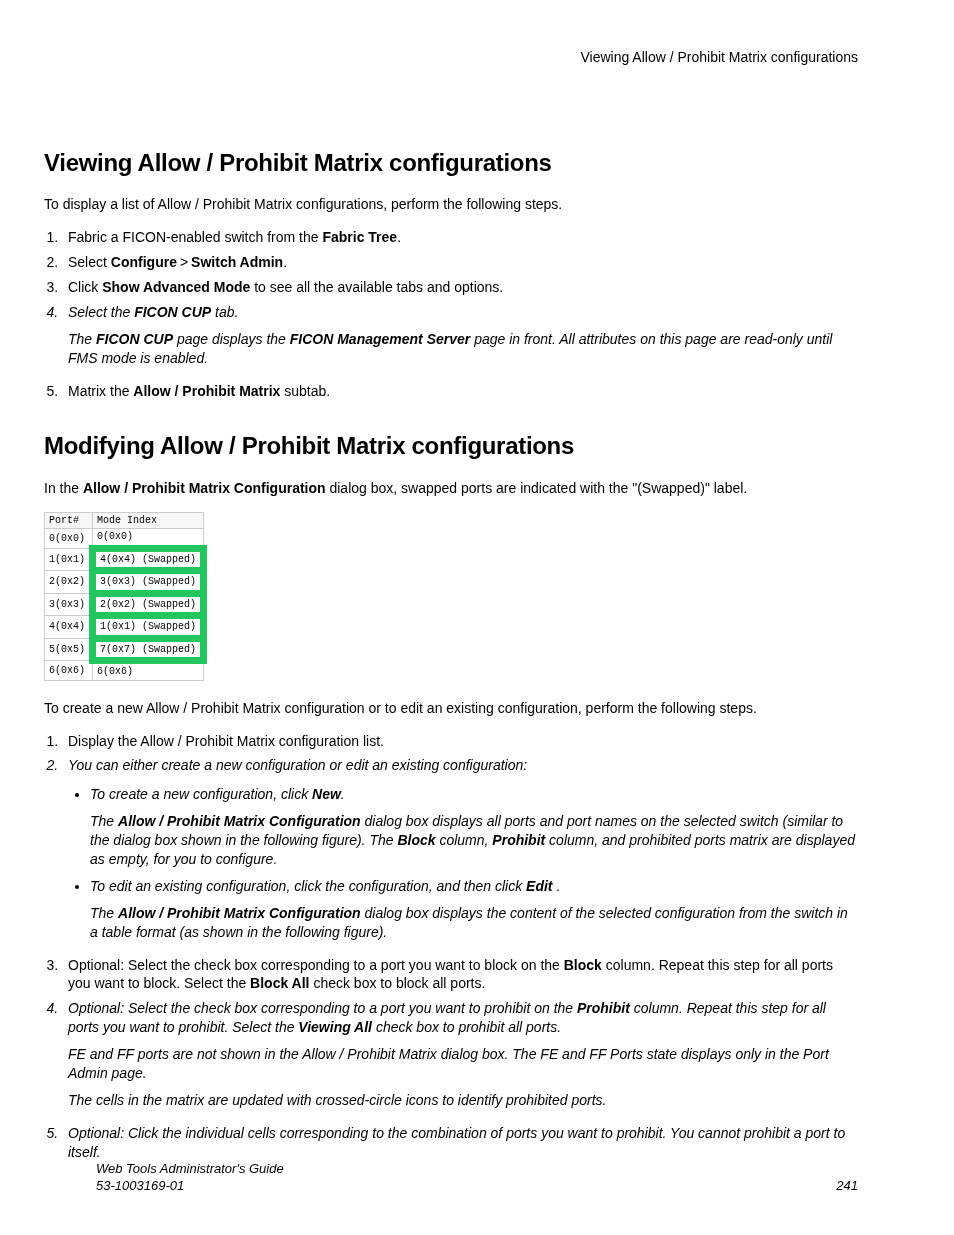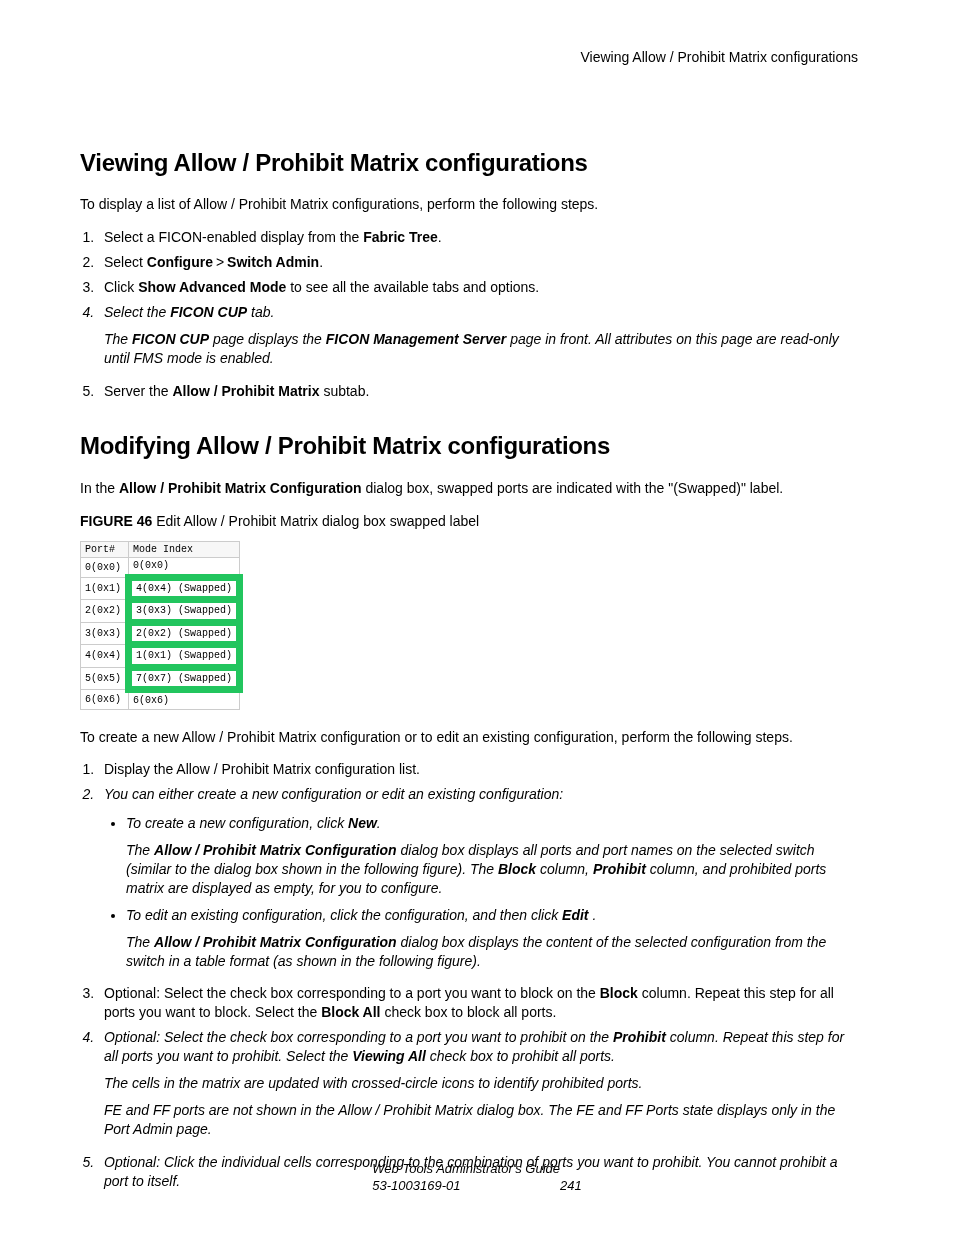--- a/index.html
+++ b/index.html
@@ -8,21 +8,21 @@
     width: 954px;
     height: 1235px;
     background: #fff;
     font-family: Arial, Helvetica, sans-serif;
     color: #000;
     position: relative;
     font-size: 14px;
     line-height: 1.35;
   }
   .page {
-    padding: 48px 96px 0 80px;
+    padding: 48px 96px 0 44px;
     box-sizing: border-box;
   }
   .running-header {
     text-align: right;
     font-size: 14px;
     margin-bottom: 80px;
   }
   h1.section-heading {
     font-family: "Arial Black", Arial, sans-serif;
     font-weight: 900;
@@ -76,69 +76,66 @@
   table.swap td.swapped {
     border: 7px solid #22c55e;
   }
 
   .footer {
     position: absolute;
     left: 96px;
     right: 96px;
     bottom: 40px;
     display: flex;
-    justify-content: center;
+    justify-content: space-between;
     align-items: flex-end;
     font-style: italic;
     font-size: 13px;
   }
   .footer .left { line-height: 1.3; }
   .footer .right { font-style: italic; }
   .gt { padding: 0 3px; }
 </style>
 </head>
 <body>
 
 <div class="page">
 
   <div class="running-header">Viewing Allow / Prohibit Matrix configurations</div>
 
   <h1 class="section-heading">Viewing Allow / Prohibit Matrix configurations</h1>
   <p class="body">To display a list of Allow / Prohibit Matrix configurations, perform the following steps.</p>
 
   <ol class="steps">
     <li>
-      <span>Select a FICON-enabled display from the </span><span class="bold">Fabric Tree</span><span>.</span>
+      <span>Fabric a FICON-enabled switch from the </span><span class="bold">Fabric Tree</span><span>.</span>
     </li>
     <li>
       <span>Select </span><span class="bold">Configure</span><span class="gt">&gt;</span><span class="bold">Switch Admin</span><span>.</span>
     </li>
     <li>
       <span>Click </span><span class="bold">Show Advanced Mode</span><span> to see all the available tabs and options.</span>
     </li>
     <li class="spaced">
       <span>Select the </span><span class="bold">FICON CUP</span><span> tab.</span>
       <p>
         <span>The </span><span class="bold">FICON CUP</span><span> page displays the </span><span class="bold">FICON Management Server</span><span> page in front. All attributes on this page are read-only until FMS mode is enabled.</span>
       </p>
     </li>
     <li>
-      <span>Server the </span><span class="bold">Allow / Prohibit Matrix</span><span> subtab.</span>
+      <span>Matrix the </span><span class="bold">Allow / Prohibit Matrix</span><span> subtab.</span>
     </li>
   </ol>
 
   <h1 class="section-heading" style="margin-top:30px">Modifying Allow / Prohibit Matrix configurations</h1>
 
   <p class="body">
     <span>In the </span><span class="bold">Allow / Prohibit Matrix Configuration</span><span> dialog box, swapped ports are indicated with the "(Swapped)" label.</span>
   </p>
 
-  <p class="fig-caption">
-    <span class="fig-label">FIGURE 46</span><span> Edit Allow / Prohibit Matrix dialog box swapped label</span>
-  </p>
 
   <table class="swap">
     <thead>
       <tr>
         <th>Port#</th>
         <th>Mode Index</th>
       </tr>
     </thead>
     <tbody id="swap-body">
         <tr>
@@ -191,22 +188,22 @@
             <span>The </span><span class="bold">Allow / Prohibit Matrix Configuration</span><span> dialog box displays the content of the selected configuration from the switch in a table format (as shown in the following figure).</span>
           </p>
         </li>
       </ul>
     </li>
     <li>
       <span>Optional: Select the check box corresponding to a port you want to block on the </span><span class="bold">Block</span><span> column. Repeat this step for all ports you want to block. Select the </span><span class="bold">Block All</span><span> check box to block all ports.</span>
     </li>
     <li class="spaced">
       <span>Optional: Select the check box corresponding to a port you want to prohibit on the </span><span class="bold">Prohibit</span><span> column. Repeat this step for all ports you want to prohibit. Select the </span><span class="bold">Viewing All</span><span> check box to prohibit all ports.</span>
+      <p>FE and FF ports are not shown in the Allow / Prohibit Matrix dialog box. The FE and FF Ports state displays only in the Port Admin page.</p>
       <p>The cells in the matrix are updated with crossed-circle icons to identify prohibited ports.</p>
-      <p>FE and FF ports are not shown in the Allow / Prohibit Matrix dialog box. The FE and FF Ports state displays only in the Port Admin page.</p>
     </li>
     <li class="spaced">
       <span>Optional: Click the individual cells corresponding to the combination of ports you want to prohibit. You cannot prohibit a port to itself.</span>
     </li>
   </ol>
 
 </div>
 
 <div class="footer">
   <div class="left">

